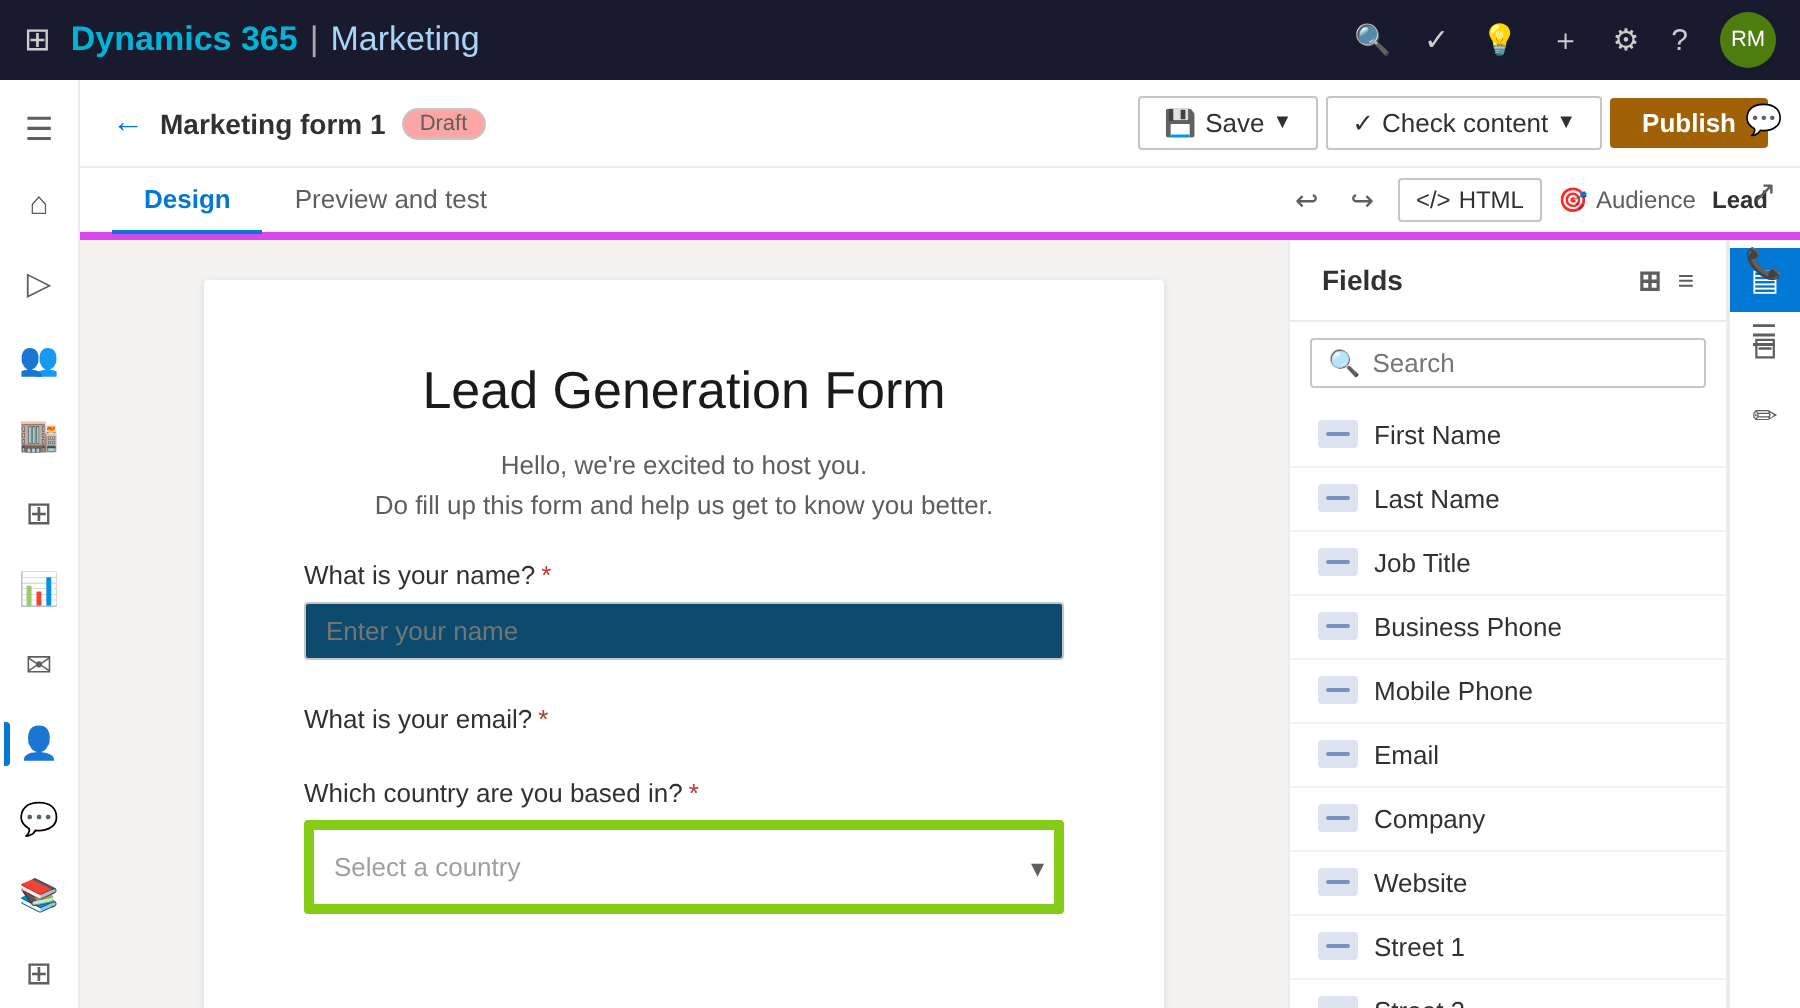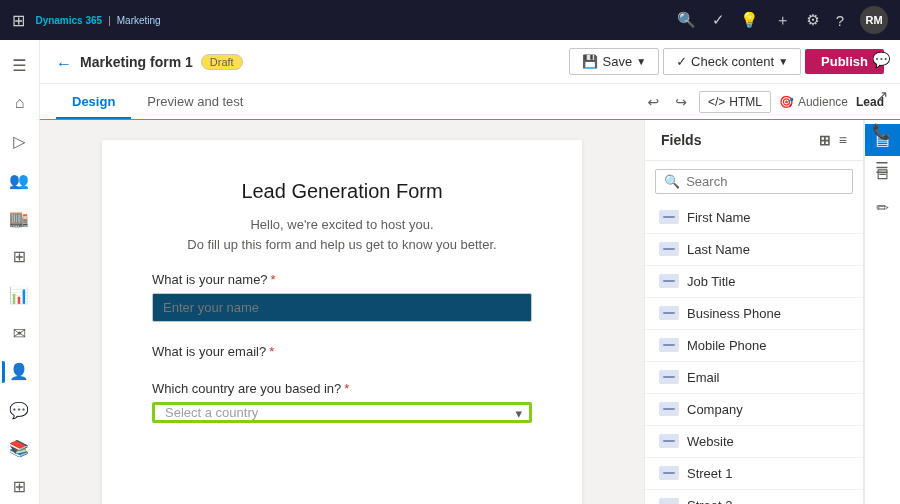--- a/index.html
+++ b/index.html
@@ -4,26 +4,26 @@
   <style>
     * { box-sizing: border-box; margin: 0; padding: 0; }
     body { font-family: 'Segoe UI', Arial, sans-serif; font-size: 13px; color: #323130; background: #f3f2f1; overflow: hidden; }
 
     
     .top-nav {
       display: flex; align-items: center; background: #1a1a2e; height: 40px; padding: 0 12px;
       gap: 10px; position: fixed; top: 0; left: 0; right: 0; z-index: 100;
     }
     .top-nav-grid { color: #ccc; cursor: pointer; font-size: 16px; }
-    .top-nav-logo { color: white; font-size: 10px; font-weight: 600; display: flex; gap: 6px; }
+    .top-nav-logo { color: white; font-size: 17px; font-weight: 600; display: flex; gap: 6px; }
     .top-nav-logo span { color: #00b4d8; }
     .top-nav-spacer { flex: 1; }
     .top-nav-icons { display: flex; gap: 16px; align-items: center; }
     .top-nav-icon { color: #ccc; cursor: pointer; font-size: 15px; }
-    .avatar { width: 28px; height: 28px; border-radius: 50%; background: #404040; color: white; display: flex; align-items: center; justify-content: center; font-size: 11px; font-weight: bold; cursor: pointer; }
+    .avatar { width: 28px; height: 28px; border-radius: 50%; background: #4d7c0f; color: white; display: flex; align-items: center; justify-content: center; font-size: 11px; font-weight: normal; cursor: pointer; }
 
     
     .left-sidebar {
       position: fixed; top: 40px; left: 0; bottom: 0; width: 40px; background: #fff;
       border-right: 1px solid #edebe9; display: flex; flex-direction: column; align-items: center;
       padding-top: 8px; gap: 4px; z-index: 90;
     }
     .sidebar-icon {
       width: 36px; height: 36px; display: flex; align-items: center; justify-content: center;
       border-radius: 4px; cursor: pointer; color: #605e5c; font-size: 16px;
@@ -42,38 +42,38 @@
     }
 
     
     .toolbar {
       display: flex; align-items: center; background: #fff; border-bottom: 1px solid #edebe9;
       height: 44px; padding: 0 16px; gap: 8px;
     }
     .back-btn { color: #0078d4; cursor: pointer; font-size: 16px; }
     .page-title { font-size: 14px; font-weight: 600; color: #323130; }
     .status-badge {
-      background: #fde047; border: 1px solid #c8c6c4; border-radius: 10px;
+      background: #fca5a5; border: 1px solid #c8c6c4; border-radius: 10px;
       padding: 1px 8px; font-size: 11px; color: #605e5c;
     }
     .toolbar-spacer { flex: 1; }
     .toolbar-btn {
       display: flex; align-items: center; gap: 4px; padding: 5px 12px;
       border: 1px solid #c8c6c4; border-radius: 2px; background: #fff;
       cursor: pointer; font-size: 13px; color: #323130;
     }
     .publish-btn {
       display: flex; align-items: flex-end; gap: 4px; padding: 5px 16px;
-      background: #be185d; color: white; border: none; border-radius: 2px;
+      background: #a16207; color: white; border: none; border-radius: 2px;
       cursor: pointer; font-size: 13px; font-weight: 600;
     }
 
     
     .tabs-bar {
-      display: flex; align-items: center; background: #fff; border-bottom: 1px solid #d946ef;
+      display: flex; align-items: center; background: #fff; border-bottom: 4px solid #d946ef;
       height: 36px; padding: 0 16px; gap: 0;
     }
     .tab {
       padding: 8px 16px; cursor: pointer; font-size: 13px; color: #605e5c;
       border-bottom: 2px solid transparent; margin-bottom: -1px;
     }
     .tab.active { color: #0078d4; border-bottom-color: #0078d4; font-weight: 600; }
     .tabs-spacer { flex: 1; }
     .tabs-action-btn { cursor: pointer; color: #605e5c; font-size: 14px; padding: 4px; border: none; background: none; }
 
@@ -83,31 +83,31 @@
     }
 
     
     .form-canvas {
       flex: 1; overflow-y: auto; background: #f3f2f1; padding: 20px; display: flex; justify-content: center;
     }
     .form-card {
       background: white; width: 480px; min-height: 400px; border-radius: 2px;
       box-shadow: 0 1px 4px rgba(0,0,0,0.1); padding: 40px 50px;
     }
-    .form-title { font-size: 20px; font-weight: 300; color: #1a1a1a; text-align: center; margin-bottom: 12px; }
+    .form-title { font-size: 26px; font-weight: 300; color: #1a1a1a; text-align: center; margin-bottom: 12px; }
     .form-subtitle { font-size: 13px; color: #605e5c; text-align: center; line-height: 1.5; margin-bottom: 18px; }
     .form-field-group { margin-bottom: 22px; }
     .form-label { font-size: 13px; color: #323130; margin-bottom: 6px; display: flex; align-items: flex-start; gap: 3px; }
     .required-star { color: #c0392b; }
     .form-input {
       width: 100%; border: 1px solid #c8c6c4; border-radius: 2px; padding: 6px 10px;
       font-size: 13px; color: #a19f9d; background: #0c4a6e;
     }
     .form-select {
-      width: 100%; border: 3px solid #84cc16; border-radius: 2px; padding: 0 10px;
+      width: 100%; border: 5px solid #84cc16; border-radius: 2px; padding: 11px 10px;
       font-size: 13px; color: #a19f9d; background: #fff; appearance: none;
       display: flex; justify-content: space-between; align-items: flex-start;
       cursor: pointer; position: relative;
     }
     .select-wrapper { position: relative; }
     .select-arrow { position: absolute; right: 10px; top: 50%; transform: translateY(-50%); color: #605e5c; pointer-events: none; }
 
     
     .right-panel {
       width: 240px; background: #fff; border-left: 1px solid #edebe9;

